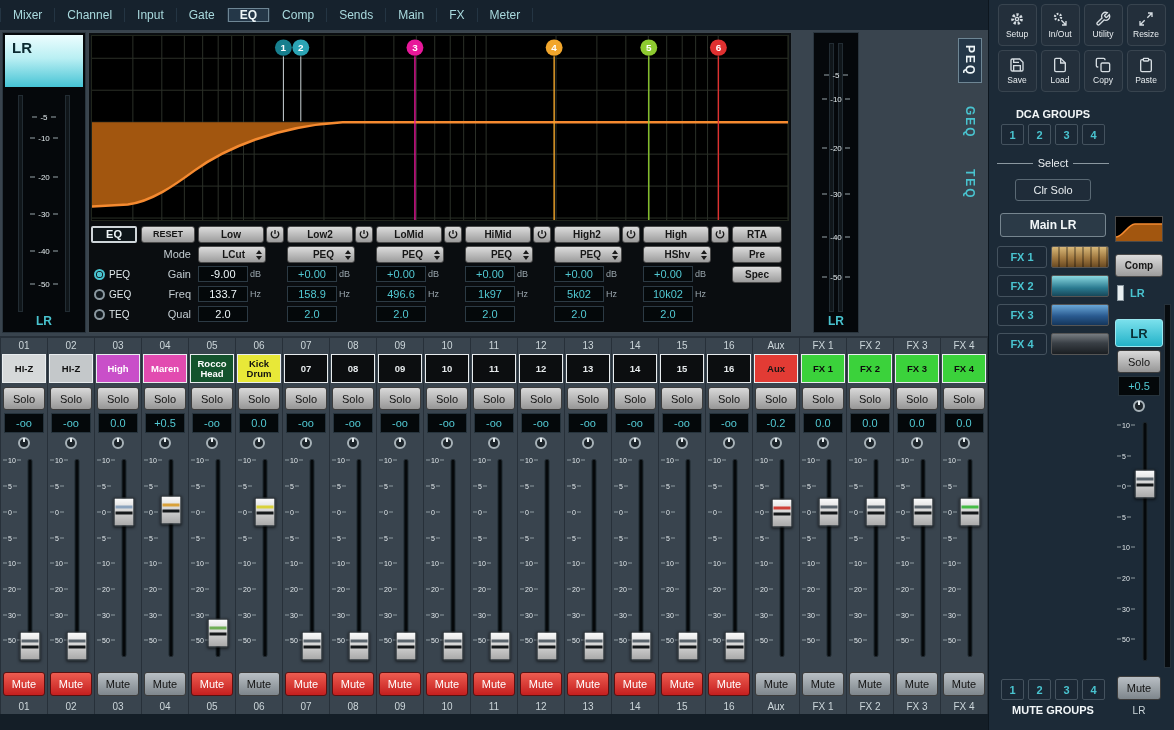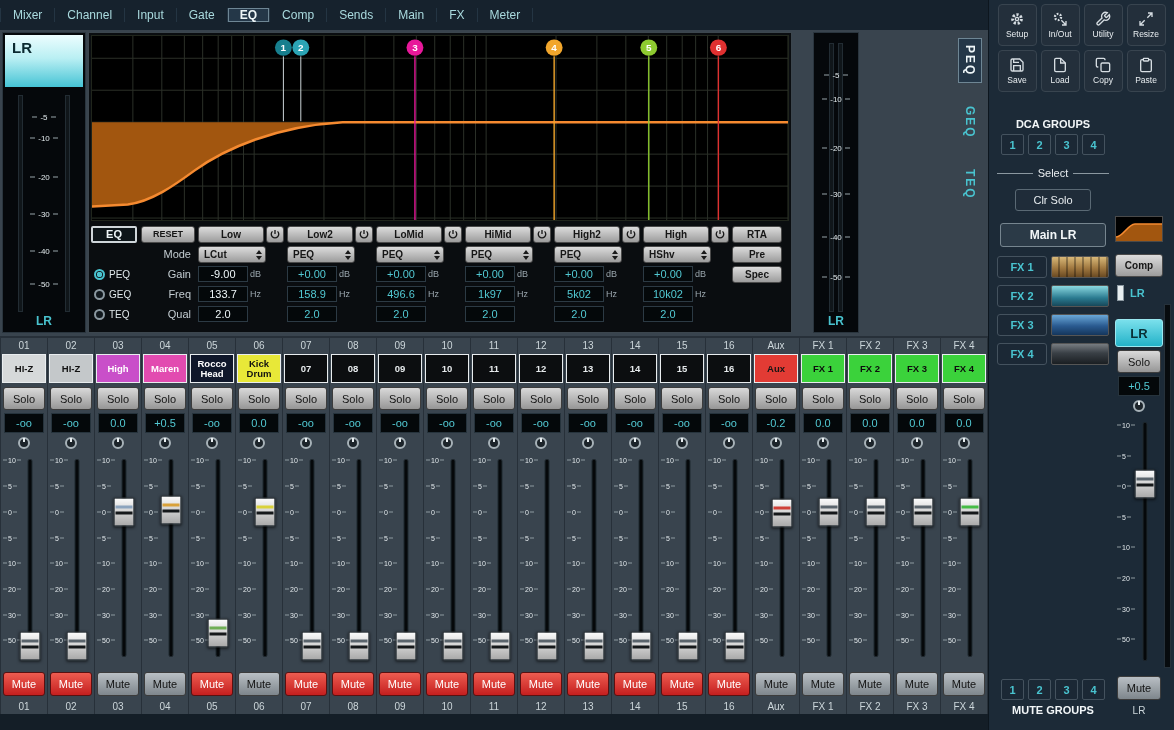--- a/index.html
+++ b/index.html
@@ -40,21 +40,21 @@
 .gbtn{display:block;background:linear-gradient(#dcdcdc,#9c9c9c);border:1px solid #4a4a4a;border-radius:3px;color:#161616;font-size:10px;font-weight:bold;height:17px;text-align:center}
 .gbtn.wide{width:50px}
 .bname{flex:1}
 .pwr{width:18px}
 .pwr svg{width:12px;height:12px;stroke:#1a1a1a;vertical-align:middle}
 .pwr svg *{fill:none;stroke:inherit}
 .eqmain{width:46px;height:17px;background:#0d1519;border:2px solid #cfd6da;color:#eef6f8;font-weight:bold;font-size:11px;border-radius:2px;text-align:center}
 .reset{width:54px;font-size:9px}
 .radspace{width:50px;flex:none}
 .rlabel{width:46px;text-align:right;color:#c3ccd1;font-size:11px;flex:none}
-.modesel{width:68px;position:relative;text-align:left;padding-left:5px;padding-right:12px}
+.modesel{width:68px;position:relative;text-align:right;padding-left:5px;padding-right:20px}
 .spin{position:absolute;right:3px;top:3px;display:flex;flex-direction:column;gap:2px}
 .spin i{display:block;width:0;height:0;border-left:3px solid transparent;border-right:3px solid transparent}
 .spin .up{border-bottom:4px solid #1a1a1a}
 .spin .dn{border-top:4px solid #1a1a1a}
 .fld{width:50px;height:16px;background:#04080a;border:1px solid #2c3a44;color:#52c9d3;font-size:11px;text-align:center;line-height:14px}
 .fld.sel{color:#eef6f8}
 .unit{color:#9aa6ad;font-size:9px}
 .radio-cell{width:50px;display:flex;align-items:center;gap:4px;padding-left:3px;flex:none;cursor:pointer}
 .radio{width:11px;height:11px;border-radius:50%;border:2px solid #8b98a0;background:#11181d;display:inline-block;flex:none}
 .radio.on{border-color:#49c3cf;background:radial-gradient(circle,#49c3cf 0,#49c3cf 2.5px,#11181d 3px)}
@@ -95,21 +95,21 @@
 .sleft{width:112px;display:flex;flex-direction:column;flex:none}
 .automix{margin-top:124px;border:1px solid #44525e;background:#141f29;padding:4px 4px 6px}
 .amtitle{color:#f2f6f8;font-weight:bold;font-size:11px;text-align:center}
 .amrow{display:flex;align-items:center;gap:6px;margin-top:5px;justify-content:center}
 .amrow.am2{justify-content:flex-start;padding-left:8px}
 .ambtn{width:22px;height:17px;font-size:10px;font-weight:bold;border-radius:2px}
 .ambtn.x{background:#2f93a3;color:#fff;border:1px solid #67c9d6}
 .ambtn.y{background:#1b2835;color:#49c3cf;border:1px solid #44525e}
 .amlabel{color:#e8edf0;font-size:10px}
 .cbx{width:11px;height:11px;border:1px solid #8b98a0;background:#11181d;display:inline-block;cursor:pointer}
-.grptitle{color:#f2f6f8;font-weight:bold;font-size:11px;text-align:center;margin-top:26px}
+.grptitle{color:#f2f6f8;font-weight:bold;font-size:11px;text-align:center;margin-top:16px}
 .grpbtns{display:flex;gap:4px;margin-top:4px;justify-content:center}
 .grpbtn{width:23px;height:21px;background:#1b2835;border:1px solid #44525e;color:#49c3cf;font-weight:bold;font-size:11px;border-radius:2px}
 .selrow{display:flex;align-items:center;gap:5px;margin-top:12px;color:#e8edf0;font-size:11px}
 .selrow i{flex:1;height:1px;background:#8b98a0}
 .clrsolo{margin:10px auto 0;width:76px;height:22px;background:#1f2c39;border:1px solid #5a6974;color:#e8edf0;font-size:11px;border-radius:3px}
 .mainlr{margin:12px auto 0;width:106px;height:24px;background:#2b3a47;border:1px solid #76858f;color:#f2f6f8;font-weight:bold;font-size:12px;border-radius:3px}
 .busgrid{display:grid;grid-template-columns:52px 52px;gap:7px 6px;margin-top:9px;justify-content:center}
 .busbtn{height:22px;background:#1b2835;border:1px solid #44525e;color:#49c3cf;font-weight:bold;font-size:11px;border-radius:3px}
 .fxrows{display:flex;flex-direction:column;gap:7px;margin-top:9px}
 .fxrow{display:flex;gap:4px;align-items:center}
@@ -718,21 +718,21 @@
             <div class="ftrack"></div>
             <div class="fcap" style="top: 26.5%;">
               <div class="stripe" style="background: rgb(217, 162, 58);"></div>
             </div>
           </div>
           <button class="mute">Mute</button>
           <div class="chnum blabel">04</div>
         </div>
         <div class="strip">
           <div class="chnum">05</div>
-          <div class="scrib" style="background: #0f172a; color: rgb(255, 255, 255);">Rocco Head</div>
+          <div class="scrib" style="background: #14532d; color: rgb(255, 255, 255);">Rocco Head</div>
           <button class="solo">Solo</button>
           <div class="val">-oo</div>
           <div class="pan">
             <b></b>
           </div>
           <div class="farea">
             <div class="fscale">
               <div class="frow" style="top: 3.5%;">
                 <i></i>
                 <span>10</span>

